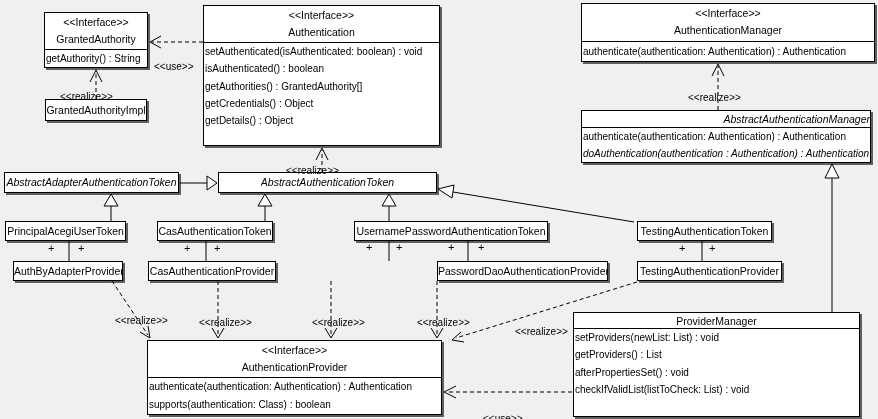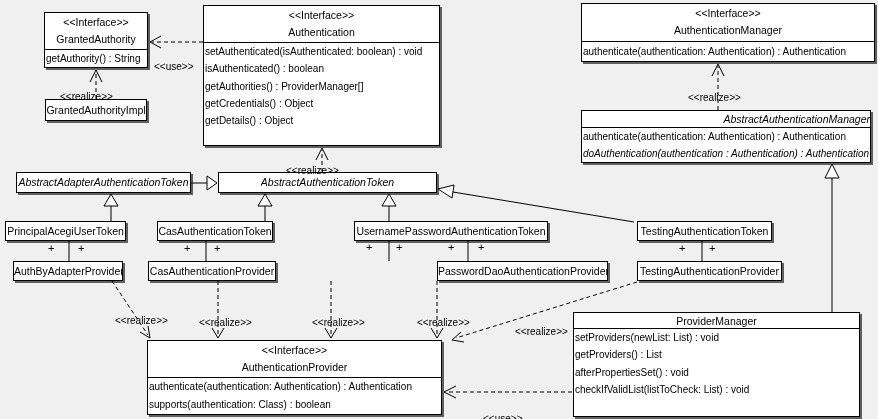--- a/index.html
+++ b/index.html
@@ -87,42 +87,42 @@
     <span class="cname">GrantedAuthorityImpl</span>
   </div>
 
   <div class="box" style="left:203px;top:5px;width:237px;height:141px;">
     <div class="hdr" style="height:37px;">
       <div class="stereo">&lt;&lt;Interface&gt;&gt;</div>
       <div class="cname">Authentication</div>
     </div>
     <div class="m">setAuthenticated(isAuthenticated: boolean) : void</div>
     <div class="m">isAuthenticated() : boolean</div>
-    <div class="m">getAuthorities() : ProviderManager[]</div>
+    <div class="m">getAuthorities() : GrantedAuthority[]</div>
     <div class="m">getCredentials() : Object</div>
     <div class="m">getDetails() : Object</div>
   </div>
 
   <div class="box" style="left:581px;top:3px;width:294px;height:59px;">
     <div class="hdr" style="height:38px;">
       <div class="stereo">&lt;&lt;Interface&gt;&gt;</div>
       <div class="cname">AuthenticationManager</div>
     </div>
     <div class="m" style="line-height:19px;">authenticate(authentication: Authentication) : Authentication</div>
   </div>
 
   <div class="box" style="left:581px;top:110px;width:290px;height:53px;">
     <div class="hdr" style="height:17px;">
       <div class="cname it" style="line-height:15px;text-align:right;">AbstractAuthenticationManager</div>
     </div>
     <div class="m">authenticate(authentication: Authentication) : Authentication</div>
     <div class="m it">doAuthentication(authentication : Authentication) : Authentication</div>
   </div>
 
-  <div class="box single it" style="left:4px;top:172px;width:175px;height:21px;margin-left:12px;">
+  <div class="box single it" style="left:4px;top:172px;width:175px;height:21px;">
     <span class="cname it">AbstractAdapterAuthenticationToken</span>
   </div>
 
   <div class="box single it" style="left:218px;top:172px;width:219px;height:21px;">
     <span class="cname it">AbstractAuthenticationToken</span>
   </div>
 
   <div class="box single" style="left:5px;top:221px;width:121px;height:20px;">
     <span class="cname">PrincipalAcegiUserToken</span>
   </div>

